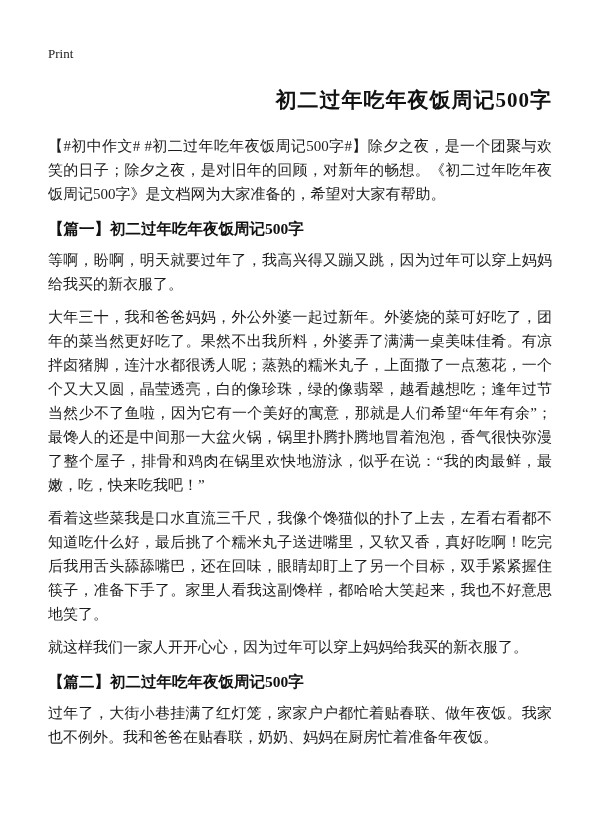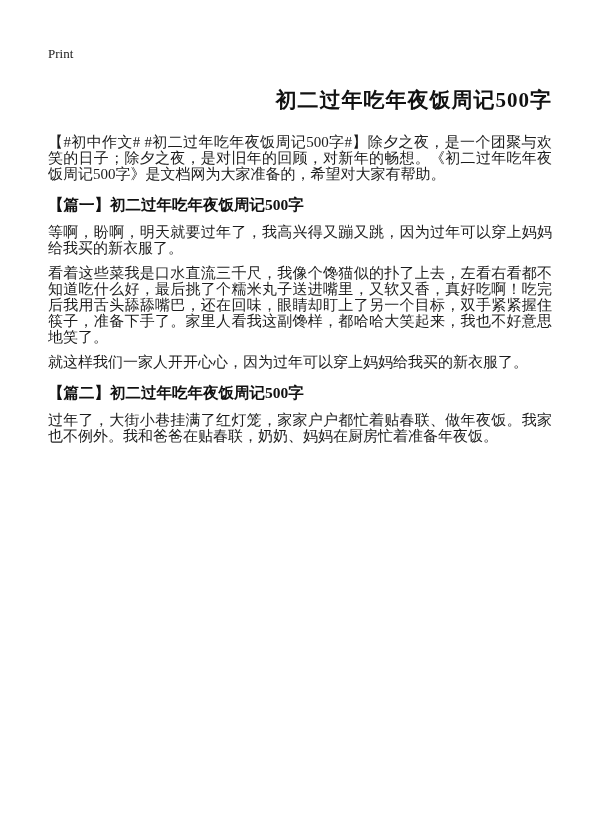--- a/index.html
+++ b/index.html
@@ -34,21 +34,21 @@
     margin: 24px 0 20px 0;
     text-align: right;
     font-size: 21px;
     font-weight: bold;
     letter-spacing: 1px;
     color: #111;
   }
   .doc p {
     margin: 9px 0;
     font-size: 15px;
-    line-height: 16px;
+    line-height: 24px;
     text-align: justify;
     text-justify: inter-ideograph;
     color: #1c1c1c;
   }
   .doc h2.section-heading {
     margin: 13px 0 9px 0;
     font-size: 15.5px;
     line-height: 20px;
     font-weight: bold;
     color: #111;
@@ -66,20 +66,21 @@
   <h1 class="doc-title">初二过年吃年夜饭周记500字</h1>
 
   <div class="doc">
 
     <p>【#初中作文# #初二过年吃年夜饭周记500字#】除夕之夜，是一个团聚与欢笑的日子；除夕之夜，是对旧年的回顾，对新年的畅想。《初二过年吃年夜饭周记500字》是文档网为大家准备的，希望对大家有帮助。</p>
 
     <h2 class="section-heading">【篇一】初二过年吃年夜饭周记500字</h2>
 
     <p>等啊，盼啊，明天就要过年了，我高兴得又蹦又跳，因为过年可以穿上妈妈给我买的新衣服了。</p>
 
+    <p>大年三十，我和爸爸妈妈，外公外婆一起过新年。外婆烧的菜可好吃了，团年的菜当然更好吃了。果然不出我所料，外婆弄了满满一桌美味佳肴。有凉拌卤猪脚，连汁水都很诱人呢；蒸熟的糯米丸子，上面撒了一点葱花，一个个又大又圆，晶莹透亮，白的像珍珠，绿的像翡翠，越看越想吃；逢年过节当然少不了鱼啦，因为它有一个美好的寓意，那就是人们希望“年年有余”；最馋人的还是中间那一大盆火锅，锅里扑腾扑腾地冒着泡泡，香气很快弥漫了整个屋子，排骨和鸡肉在锅里欢快地游泳，似乎在说：“我的肉最鲜，最嫩，吃，快来吃我吧！”</p>
 
     <p>看着这些菜我是口水直流三千尺，我像个馋猫似的扑了上去，左看右看都不知道吃什么好，最后挑了个糯米丸子送进嘴里，又软又香，真好吃啊！吃完后我用舌头舔舔嘴巴，还在回味，眼睛却盯上了另一个目标，双手紧紧握住筷子，准备下手了。家里人看我这副馋样，都哈哈大笑起来，我也不好意思地笑了。</p>
 
 
     <p>就这样我们一家人开开心心，因为过年可以穿上妈妈给我买的新衣服了。</p>
 
     <h2 class="section-heading">【篇二】初二过年吃年夜饭周记500字</h2>
 
     <p>过年了，大街小巷挂满了红灯笼，家家户户都忙着贴春联、做年夜饭。我家也不例外。我和爸爸在贴春联，奶奶、妈妈在厨房忙着准备年夜饭。</p>
 

